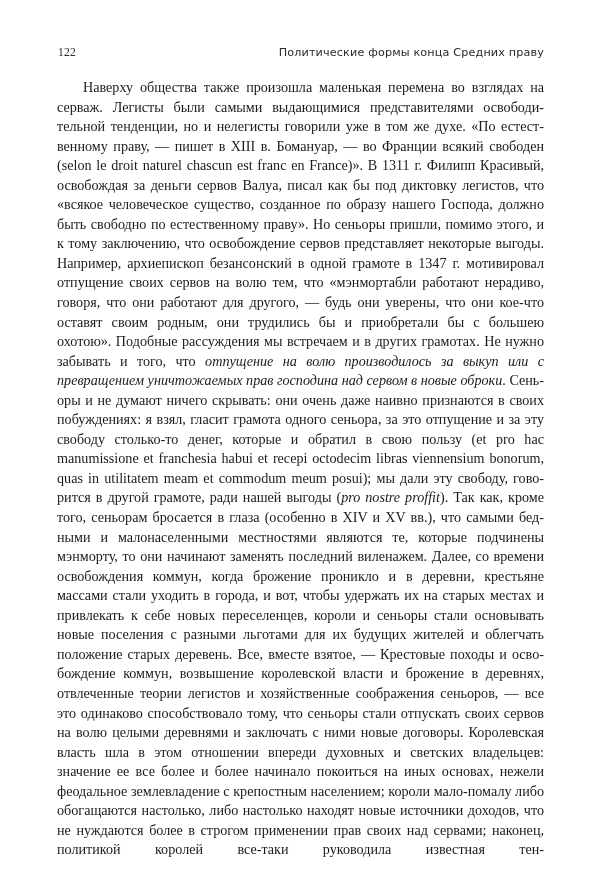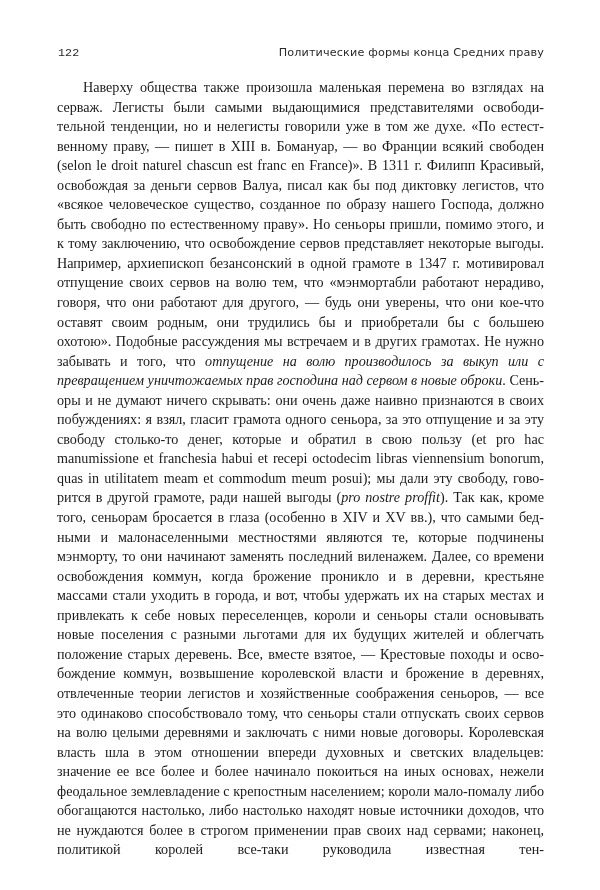--- a/index.html
+++ b/index.html
@@ -33,21 +33,21 @@
     height: 18px;
     display: flex;
     align-items: baseline;
     justify-content: space-between;
     font-family: "DejaVu Sans", "Liberation Sans", sans-serif;
     font-size: 11.2px;
     letter-spacing: 0.15px;
     color: #2a2a2a;
   }
   .folio {
-    font-family: Liberation Mono, monospace;
+    font-family: Liberation Serif, serif;
     font-size: 11.6px;
     color: #2a2a2a;
   }
   .head-title {
     font-family: "DejaVu Sans", "Liberation Sans", sans-serif;
     font-size: 11.2px;
     color: #2a2a2a;
     white-space: nowrap;
   }
 

